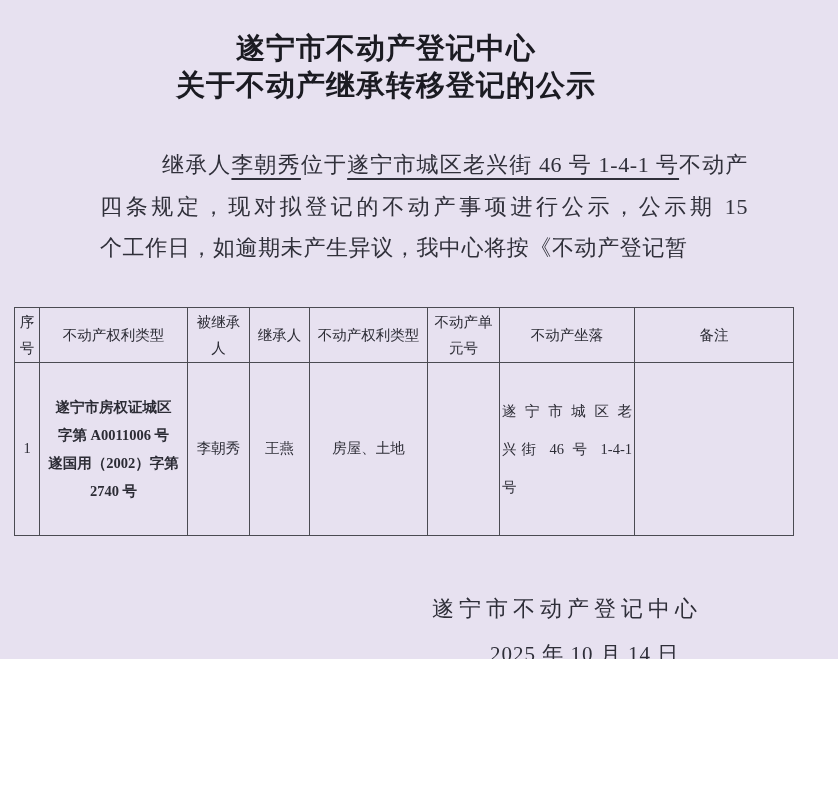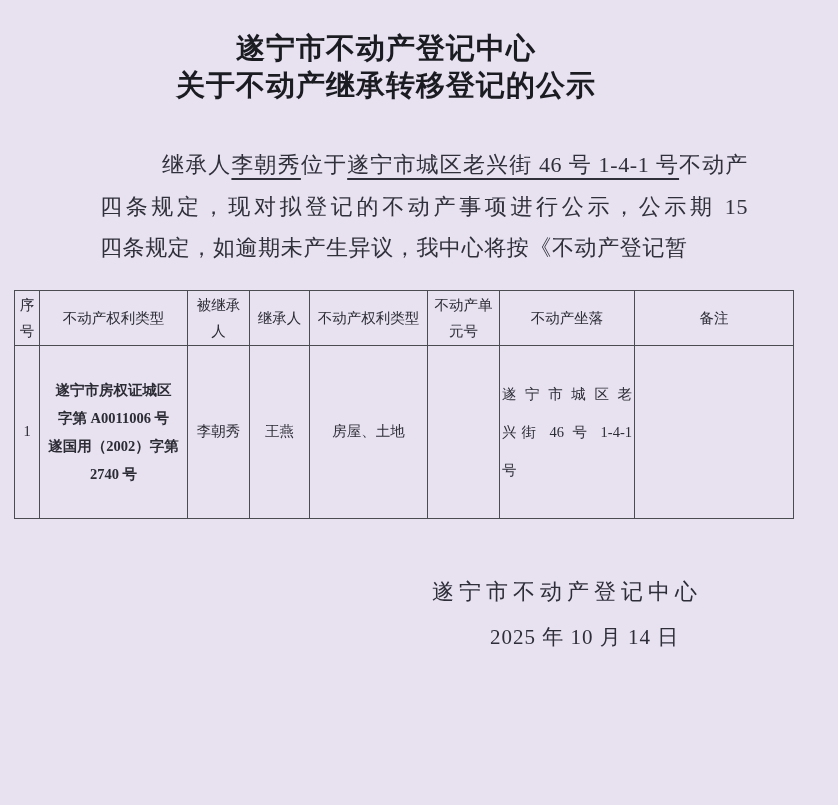--- a/index.html
+++ b/index.html
@@ -1,18 +1,18 @@
 <!DOCTYPE html>
 <html><head>
 <meta charset="utf-8">
 <style>
   html,body { margin:0; padding:0; }
   .page {
     position:relative;
-    width:838px; height:805px;
+    width:838px; height:659px;
     background:#e7e1f0;
     font-family:"Liberation Serif","DejaVu Serif",serif;
     color:#2e2e38;
     overflow:hidden;
     box-sizing:border-box;
   }
   
   .title {
     margin-top:30px;
     text-align:center;
@@ -35,21 +35,21 @@
   }
   .body-text .bline { text-align:justify; text-align-last:justify; }
   .body-text .bline:first-child { text-indent:62px; }
   .body-text .bline:last-child { text-align-last:left; }
   .u {
     text-decoration:underline;
     text-underline-offset:6px;
     text-decoration-thickness:1.5px;
   }
   
-  .tbl-wrap { margin:21px 0 0 14px; }
+  .tbl-wrap { margin:38px 0 0 14px; }
   table.notice {
     border-collapse:collapse;
     table-layout:fixed;
     width:779px;
     font-size:14.5px;
     color:#2c2c35;
   }
   table.notice th, table.notice td {
     border:1px solid #4b4b52;
     padding:1px 2px;
@@ -81,21 +81,21 @@
 <div class="page">
 
   <div class="title">
     <div>遂宁市不动产登记中心</div>
     <div>关于不动产继承转移登记的公示</div>
   </div>
 
   <div class="body-text">
       <div class="bline"><span>继承人</span><span class="u">李朝秀</span><span>位于</span><span class="u">遂宁市城区老兴街 46 号 1-4-1 号</span><span>不动产</span></div>
       <div class="bline"><span>四条规定，现对拟登记的不动产事项进行公示，公示期 15</span></div>
-      <div class="bline"><span>四条规定，如逾期未产生异议，我中心将按《不动产登记暂</span></div>
+      <div class="bline"><span>个工作日，如逾期未产生异议，我中心将按《不动产登记暂</span></div>
     </div>
 
   <div class="tbl-wrap">
     <table class="notice">
       <colgroup>
         <col style="width:25px">
           <col style="width:148px">
           <col style="width:62px">
         <col style="width:60px">
           <col style="width:118px">

